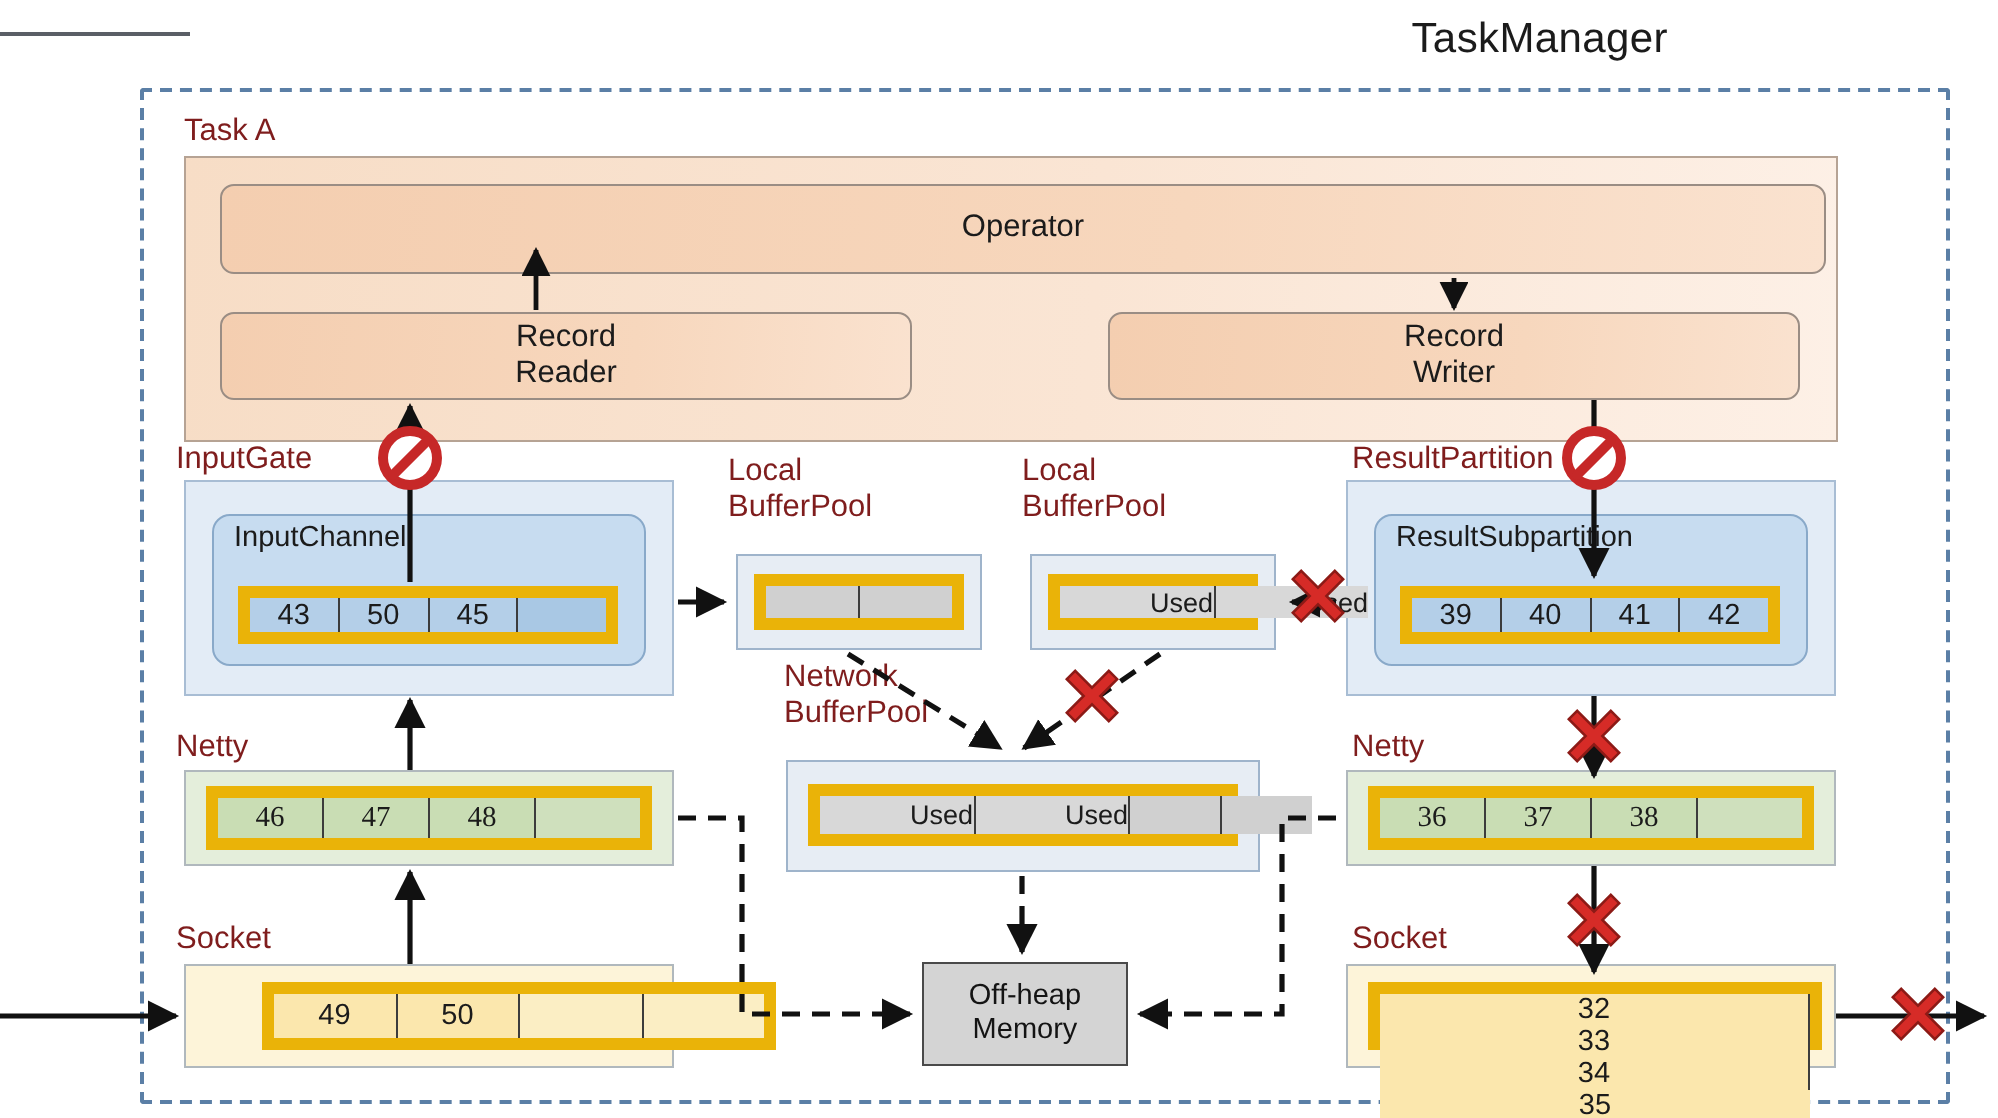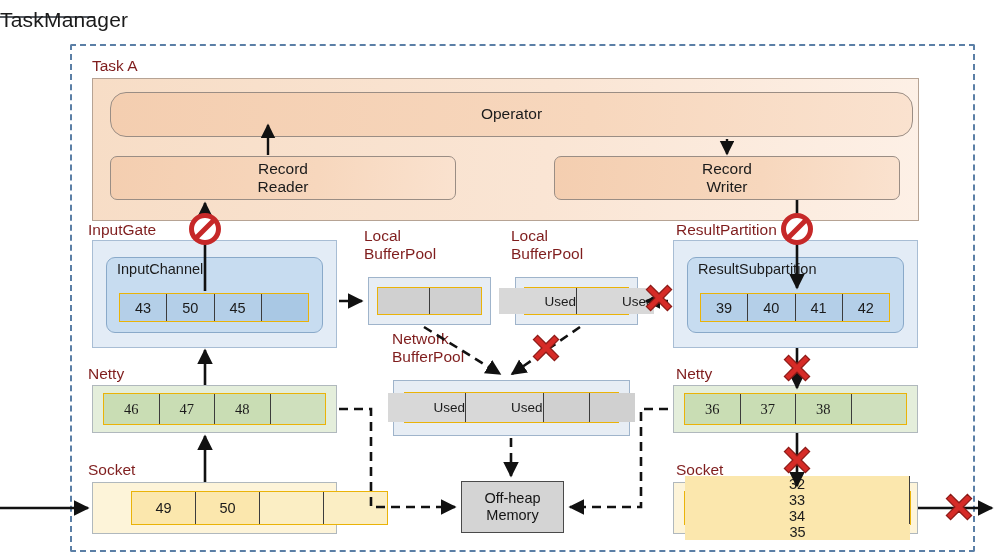--- a/index.html
+++ b/index.html
@@ -8,21 +8,21 @@
     font-family:"Liberation Sans","DejaVu Sans",sans-serif;
     color:#1a1a1a;
   }
   .abs{position:absolute;}
 
   
   #top-rule{left:0;top:16px;width:95px;height:2px;background:#5a5f66;}
 
   
   #title{
-    left:0;top:8px;width:834px;text-align:left;
+    left:0;top:8px;width:834px;text-align:right;
     font-size:21px;color:#1b1b1b;letter-spacing:.2px;
   }
 
   
   #tm-box{
     left:70px;top:44px;width:905px;height:508px;
     border:2.2px dashed #5b7fa6;border-radius:2px;
     box-sizing:border-box;background:transparent;
   }
 
@@ -34,40 +34,40 @@
     left:92px;top:78px;width:827px;height:143px;
     background:linear-gradient(95deg,#f7ddc6 0%,#fae5d4 55%,#fdf0e6 100%);
     border:1px solid #b6a394;box-sizing:border-box;
   }
   .op-box{
     background:linear-gradient(95deg,#f4ceb0 0%,#f7d7bd 60%,#fae2cf 100%);
     border:1px solid #9a8d84;border-radius:7px;box-sizing:border-box;
     display:flex;align-items:center;justify-content:center;
     font-size:15.5px;color:#1b1b1b;text-align:center;line-height:1.18;
   }
-  #operator{left:110px;top:92px;width:803px;height:45px;border-radius:16px;}
+  #operator{left:110px;top:92px;width:803px;height:45px;}
   #record-reader{left:110px;top:156px;width:346px;height:44px;}
   #record-writer{left:554px;top:156px;width:346px;height:44px;}
 
   
   .gate-panel{
     background:#e3ecf6;border:1px solid #a8bdd4;box-sizing:border-box;
   }
   #inputgate-panel{left:92px;top:240px;width:245px;height:108px;}
   #resultpartition-panel{left:673px;top:240px;width:245px;height:108px;}
   .inner-round{
     background:#c7dcf0;border:1px solid #89a9c9;border-radius:9px;
     box-sizing:border-box;
   }
   #inputchannel-inner{left:106px;top:257px;width:217px;height:76px;}
   #resultsub-inner{left:687px;top:257px;width:217px;height:76px;}
   .inner-title{font-size:14.5px;color:#1b1b1b;padding:3px 0 0 10px;}
 
   
-  .strip{display:flex;box-sizing:border-box;border:1px solid #eab308;justify-content:center;}
+  .strip{display:flex;box-sizing:border-box;border:6px solid #eab308;}
   .cell{
     flex:1;display:flex;align-items:center;justify-content:center;
     font-size:14.5px;color:#1b1b1b;box-sizing:border-box;
     border-right:1px solid #3c3c3c;
   }
   .cell:last-child{border-right:none;}
   .blue .cell{background:#b4cfe8;}
   .green .cell{background:#c9ddb4;font-family:Liberation Serif, serif;}
   .yellow .cell{background:#fbe7ad;}
   .gray .cell{background:#d8d8d8;}

